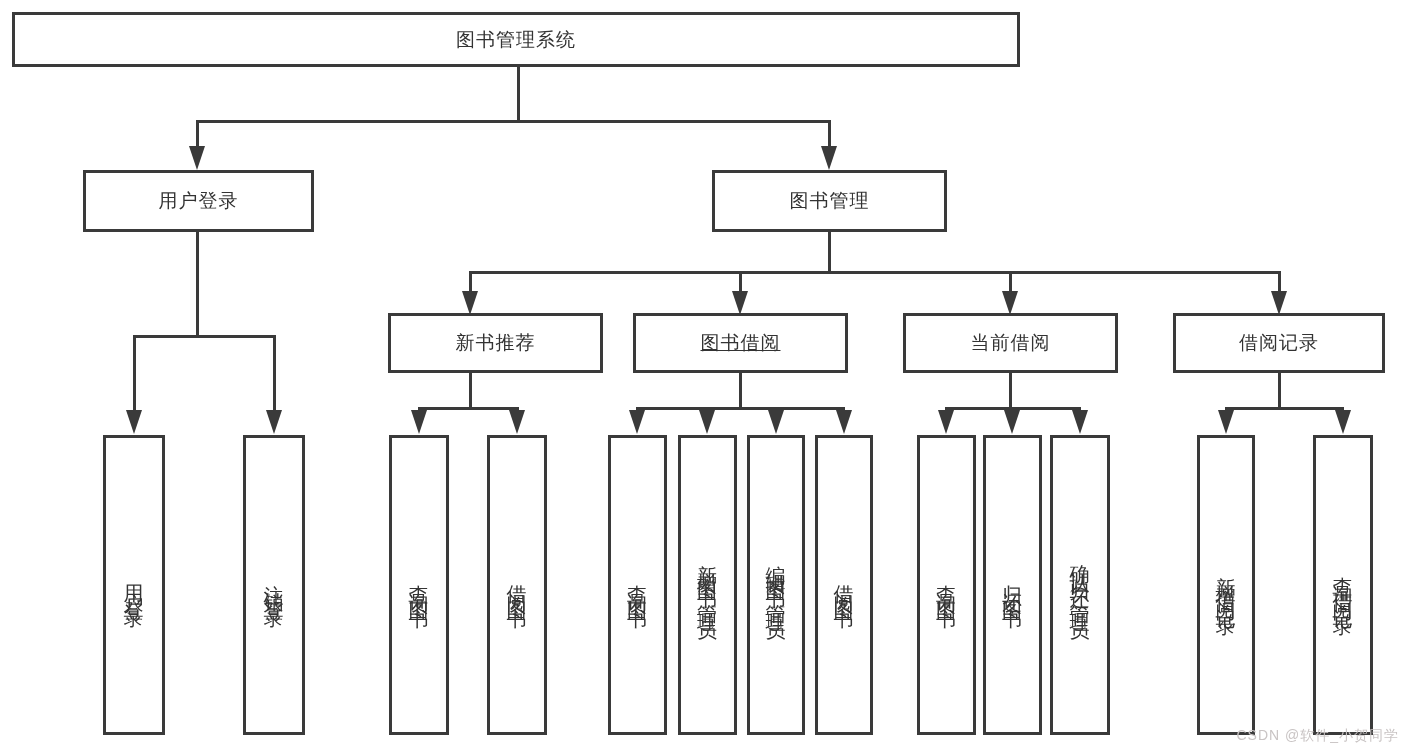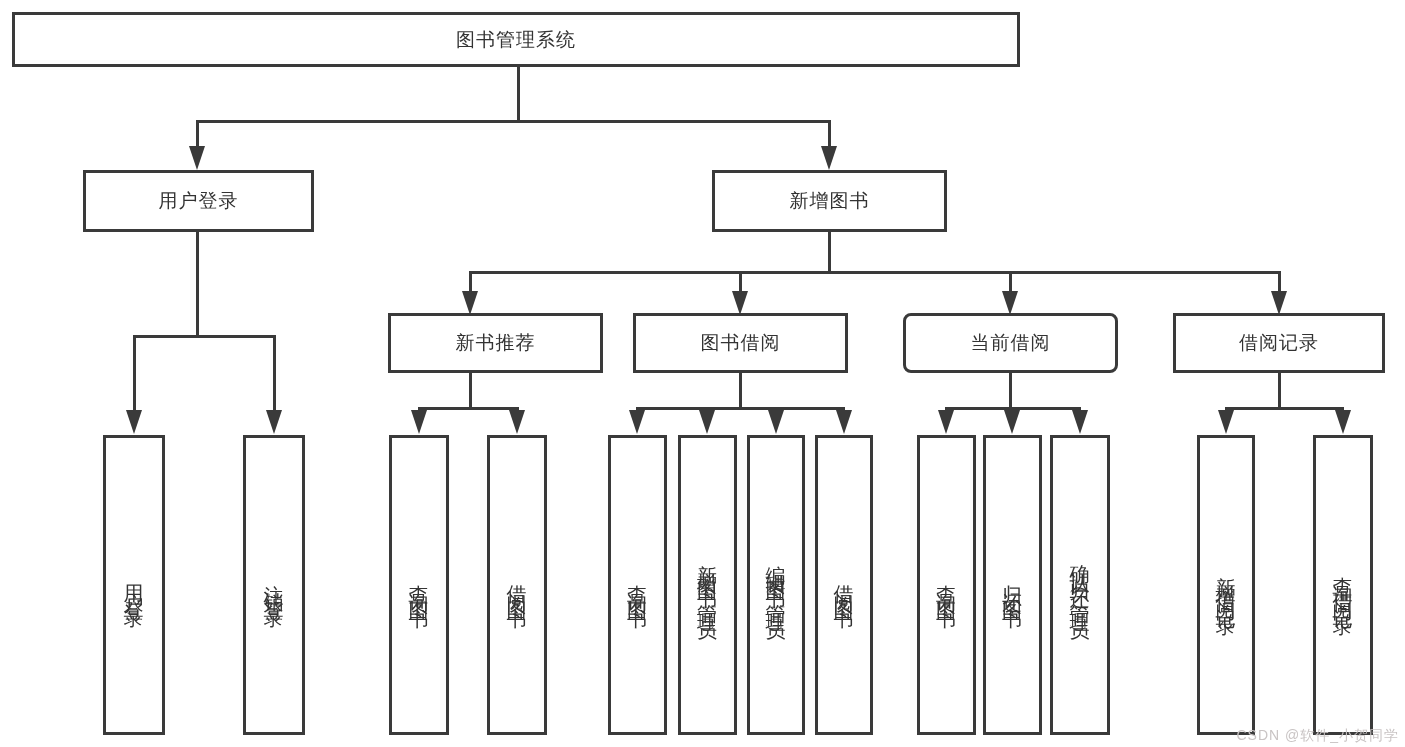--- a/index.html
+++ b/index.html
@@ -57,43 +57,43 @@
   <div class="box" style="left:12px; top:12px; width:1008px; height:55px;">图书管理系统</div>
 
   <div class="vline" style="left:517px; top:67px;  height:53px;"></div>
   <div class="hline" style="left:196px; top:120px; width:634px;"></div>
   <div class="vline" style="left:196px; top:120px; height:28px;"></div>
   <div class="vline" style="left:828px; top:120px; height:28px;"></div>
   <div class="arrow" style="left:189px; top:146px;"></div>
   <div class="arrow" style="left:821px; top:146px;"></div>
 
   <div class="box" style="left:83px;  top:170px; width:231px; height:62px;">用户登录</div>
-  <div class="box" style="left:712px; top:170px; width:235px; height:62px;">新增图书</div>
+  <div class="box" style="left:712px; top:170px; width:235px; height:62px;">图书管理</div>
 
   <div class="vline" style="left:196px; top:232px; height:103px;"></div>
   <div class="hline" style="left:133px; top:335px; width:143px;"></div>
   <div class="vline" style="left:133px; top:335px; height:78px;"></div>
   <div class="vline" style="left:273px; top:335px; height:78px;"></div>
   <div class="arrow" style="left:126px; top:410px;"></div>
   <div class="arrow" style="left:266px; top:410px;"></div>
 
   <div class="vline" style="left:828px;  top:232px; height:39px;"></div>
   <div class="hline" style="left:469px;  top:271px; width:812px;"></div>
   <div class="vline" style="left:469px;  top:271px; height:23px;"></div>
   <div class="vline" style="left:739px;  top:271px; height:23px;"></div>
   <div class="vline" style="left:1009px; top:271px; height:23px;"></div>
   <div class="vline" style="left:1278px; top:271px; height:23px;"></div>
   <div class="arrow" style="left:462px;  top:291px;"></div>
   <div class="arrow" style="left:732px;  top:291px;"></div>
   <div class="arrow" style="left:1002px; top:291px;"></div>
   <div class="arrow" style="left:1271px; top:291px;"></div>
 
   <div class="box" style="left:363px;  top:313px; width:215px; height:60px;margin-left:25px;">新书推荐</div>
-  <div class="box" style="left:633px;  top:313px; width:215px; height:60px;">图书借阅</div>
-  <div class="box" style="left:903px;  top:313px; width:215px; height:60px;border-radius:8px;">当前借阅</div>
+  <div class="box" style="left:633px;  top:313px; width:215px; height:60px;text-decoration:underline;">图书借阅</div>
+  <div class="box" style="left:903px;  top:313px; width:215px; height:60px;">当前借阅</div>
   <div class="box" style="left:1173px; top:313px; width:212px; height:60px;">借阅记录</div>
 
   <div class="vline" style="left:469px; top:373px; height:34px;"></div>
   <div class="hline" style="left:418px; top:407px; width:101px;"></div>
   <div class="arrow" style="left:411px; top:410px;"></div>
   <div class="arrow" style="left:509px; top:410px;"></div>
 
   <div class="vline" style="left:739px; top:373px; height:34px;"></div>
   <div class="hline" style="left:636px; top:407px; width:209px;"></div>
   <div class="arrow" style="left:629px; top:410px;"></div>

